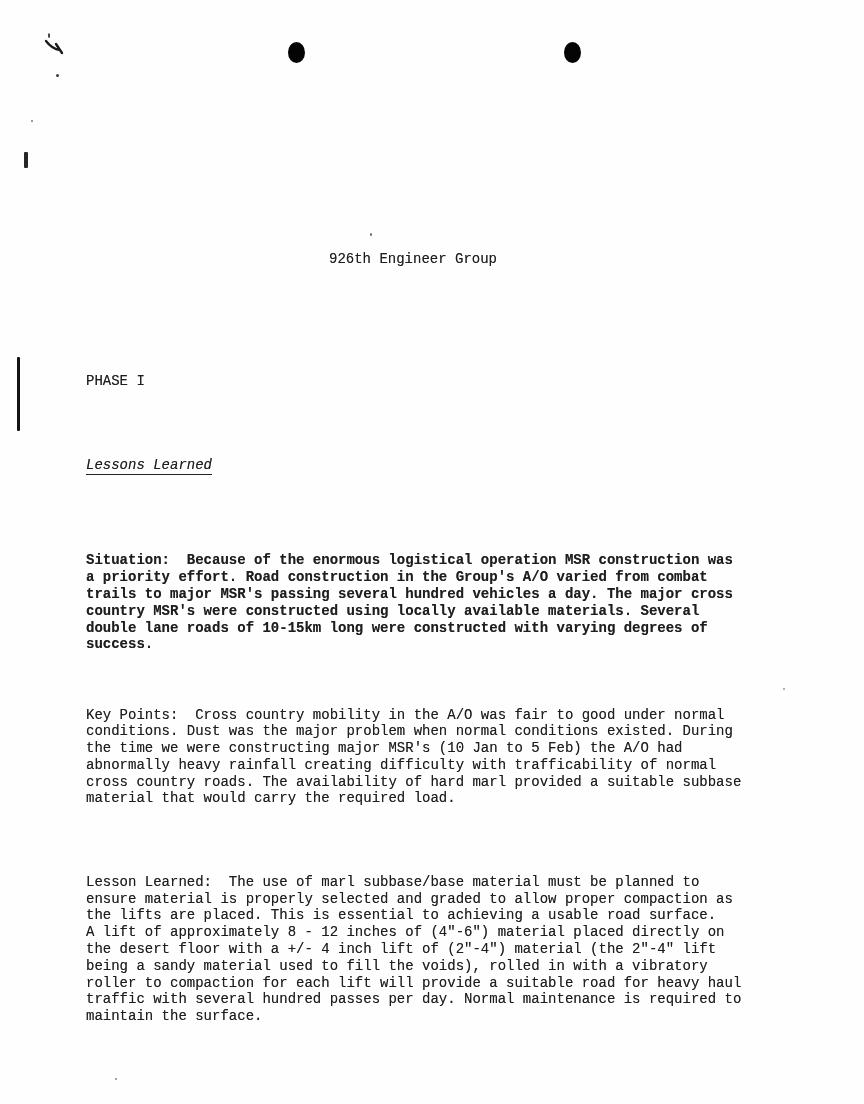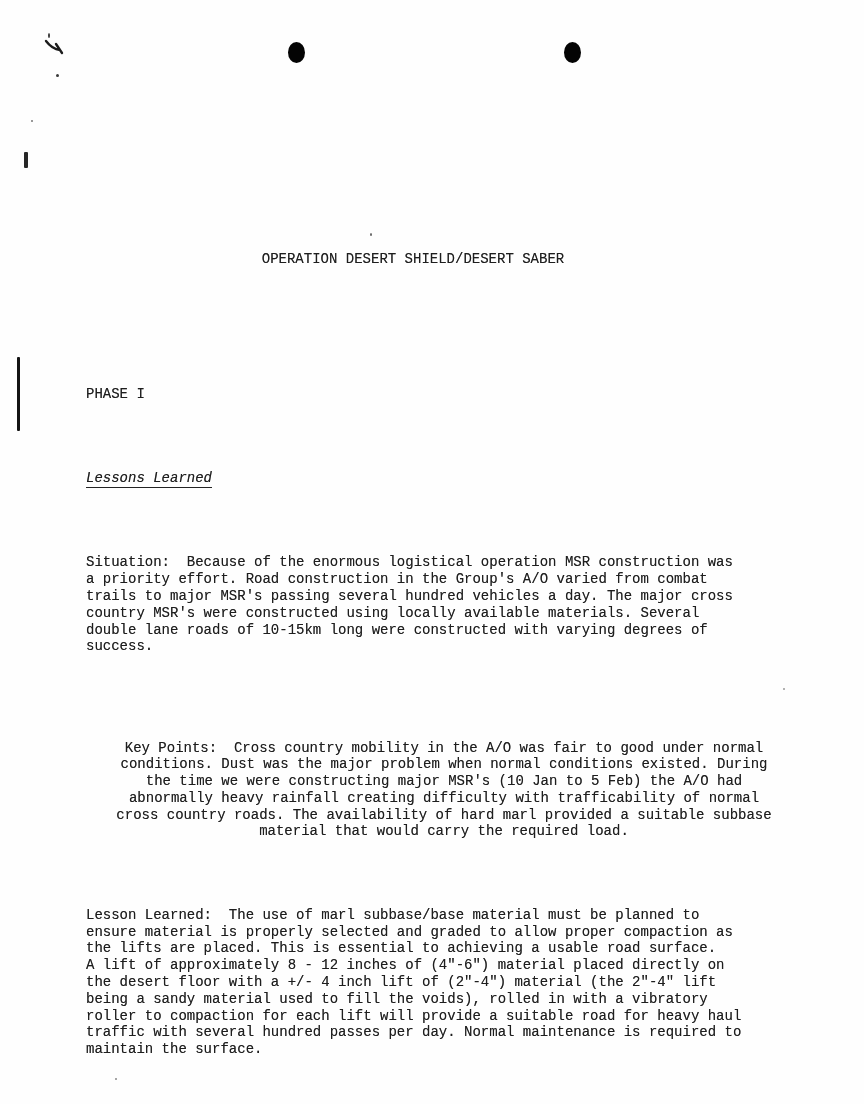--- a/index.html
+++ b/index.html
@@ -17,25 +17,25 @@
     
     .doc {
       position: absolute; left: 86px; top: 167px; width: 716px;
       font-size: 14px; line-height: 16.8px;
       color: #1e1e1e;
       text-shadow: 0 0 0.6px rgba(30,30,30,0.55);
       white-space: pre-wrap;
     }
     .title-block { width: 654px; text-align: center; }
     .heading { width: fit-content; }
-    .phase   { margin-top: 34px; }
+    .phase   { margin-top: 21px; }
     .section { margin-top: 17.2px; border-bottom: 1.6px solid #232323; font-style: italic; }
     .para { white-space: pre-wrap; }
-    .p1 { margin-top: 16px; }
-    .p2 { margin-top: 34px; text-align: center; }
+    .p1 { margin-top: 27px; font-weight: bold; }
+    .p2 { margin-top: 3px; }
     .p3 { margin-top: 16.2px; }
     
     .hole {
       position: absolute; width: 17px; height: 21px;
       background: #040404; border-radius: 50%;
     }
     .hp-left  { left: 288px; top: 42px; }
     .hp-right { left: 564px; top: 42px; }
     .pen-mark { position: absolute; left: 44px; top: 38px; }
     .edge-tick {
@@ -69,21 +69,21 @@
   <div class="speck s1"></div>
   <div class="speck s2"></div>
   <div class="speck s3"></div>
   <div class="speck s4"></div>
   <div class="speck s5"></div>
   <div class="speck s6"></div>
 
   <div class="doc">
 
     <div class="title-block">
-      <div>OPERATION DESERT SHIELD/DESERT SABER</div>
+      <div>926th Engineer Group</div>
     </div>
 
     <div class="heading phase">PHASE I</div>
 
     <div class="heading section">Lessons Learned</div>
 
     <div class="para p1">Situation:  Because of the enormous logistical operation MSR construction was
 a priority effort. Road construction in the Group's A/O varied from combat
 trails to major MSR's passing several hundred vehicles a day. The major cross
 country MSR's were constructed using locally available materials. Several

